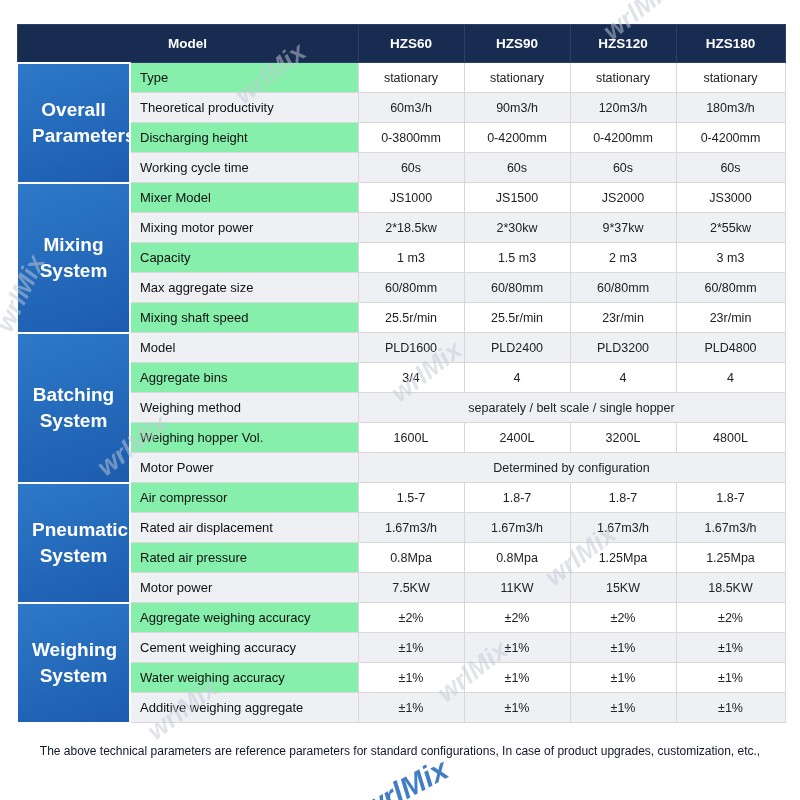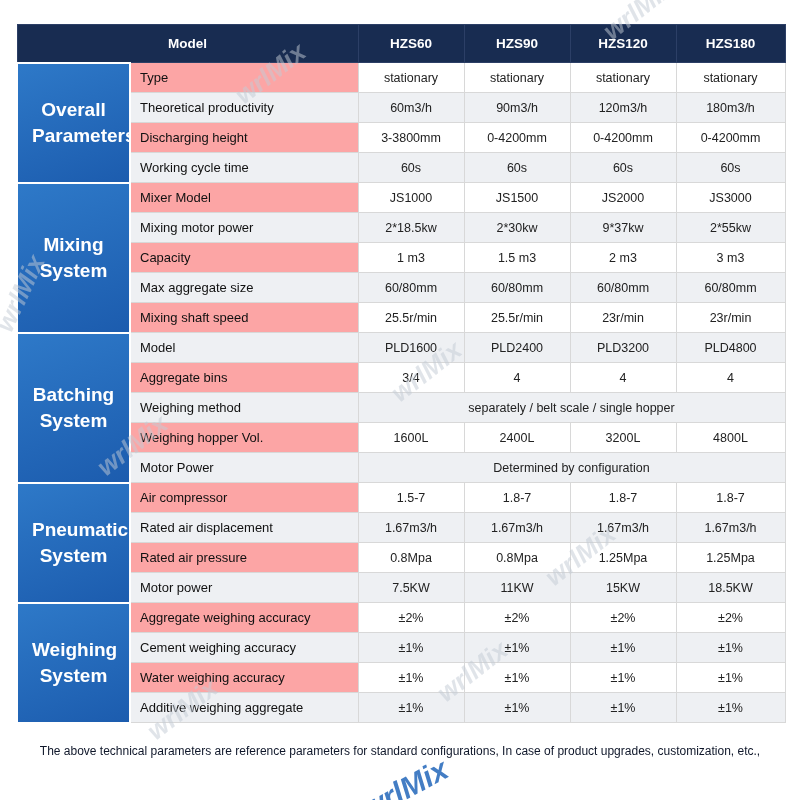--- a/index.html
+++ b/index.html
@@ -30,21 +30,21 @@
     height: 38px;
     text-align: center;
     border: 1px solid #2c3f66;
   }
 
   tbody tr { height: 30px; }
   td.label {
     font-size: 13px;
     color: #111111;
     padding-left: 9px;
-    background: #fca5a5;
+    background: #86efac;
     text-align: left;
   }
   td.value {
     font-size: 12.5px;
     color: #222222;
     text-align: center;
     background: #ffffff;
   }
   tbody tr.alt td.label, tbody tr.alt td.value { background: #eef0f3; margin-left: 20px; }
 
@@ -122,21 +122,21 @@
         </tr>
         <tr class="alt">
           <td class="label">Theoretical productivity</td>
           <td class="value">60m3/h</td>
           <td class="value">90m3/h</td>
           <td class="value">120m3/h</td>
           <td class="value">180m3/h</td>
         </tr>
         <tr>
           <td class="label">Discharging height</td>
-          <td class="value">3-3800mm</td>
+          <td class="value">0-3800mm</td>
           <td class="value">0-4200mm</td>
           <td class="value">0-4200mm</td>
           <td class="value">0-4200mm</td>
         </tr>
         <tr class="alt">
           <td class="label">Working cycle time</td>
           <td class="value">60s</td>
           <td class="value">60s</td>
           <td class="value">60s</td>
           <td class="value">60s</td>

